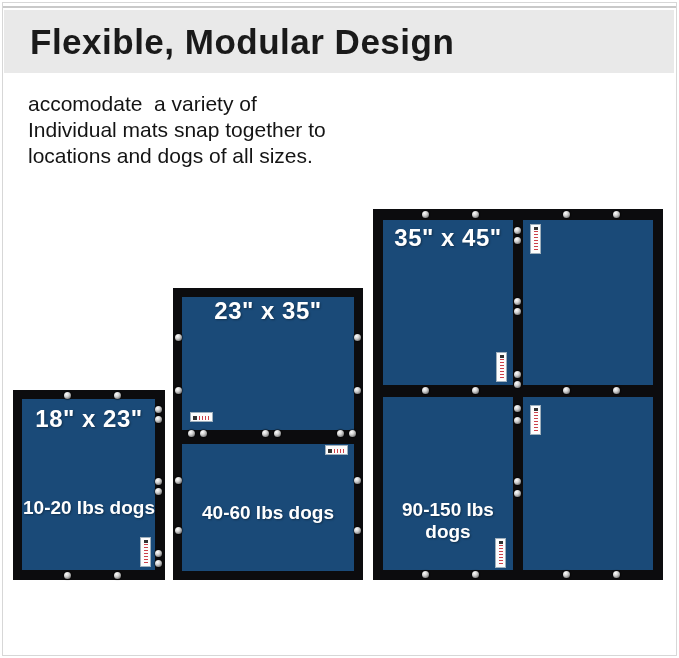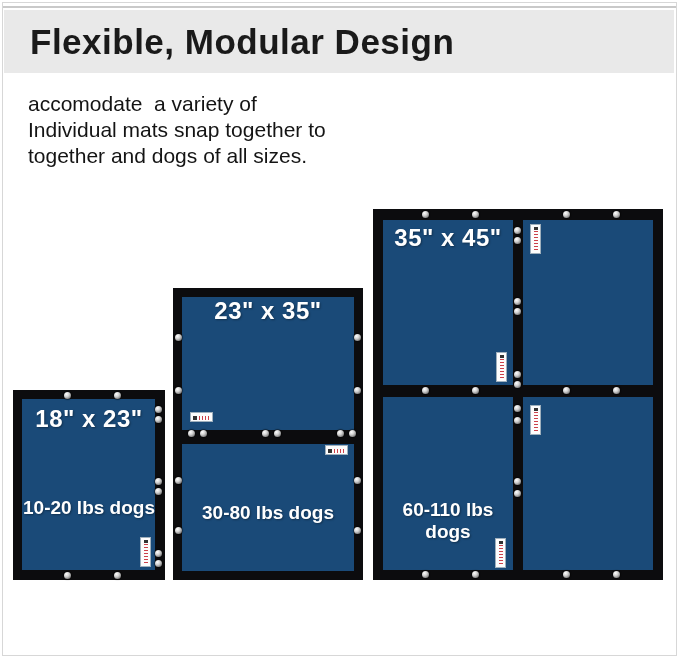--- a/index.html
+++ b/index.html
@@ -46,21 +46,21 @@
   <div class="frame"></div>
   <div class="frame-top"></div>
 
   <div class="header">
     <div class="title">Flexible, Modular Design</div>
   </div>
 
   <div class="desc">
     <div>accomodate  a variety of</div>
     <div>Individual mats snap together to</div>
-    <div>together and dogs of all sizes.</div>
+    <div>locations and dogs of all sizes.</div>
   </div>
 
   <div class="config" id="cfg-small" style="left:13px;top:390px;width:152px;height:190px;">
     <div class="cell" style="left:9px;top:9px;right:10px;bottom:10px;"></div>
     <div class="size-label" style="left:0;right:0;top:15px;">18" x 23"</div>
     <div class="weight-label" style="left:0;right:0;top:107px;">10-20 lbs dogs</div>
     <div class="tag tag-v" style="left:127px;top:147px;"></div>
   <div class="snap" style="left: 51px; top: 2px;"></div>
       <div class="snap" style="left: 101px; top: 2px;"></div>
       <div class="snap" style="left: 51px; top: 182px;"></div>
@@ -70,21 +70,21 @@
       <div class="snap" style="left: 142px; top: 88px;"></div>
       <div class="snap" style="left: 142px; top: 98px;"></div>
       <div class="snap" style="left: 142px; top: 160px;"></div>
       <div class="snap" style="left: 142px; top: 170px;"></div>
     </div>
 
   <div class="config" id="cfg-medium" style="left:173px;top:288px;width:190px;height:292px;">
     <div class="cell" style="left:9px;top:9px;right:9px;height:133px;"></div>
     <div class="cell" style="left:9px;top:156px;right:9px;bottom:9px;"></div>
     <div class="size-label" style="left:0;right:0;top:9px;">23" x 35"</div>
-    <div class="weight-label" style="left:0;right:0;top:214px;">30-80 lbs dogs</div>
+    <div class="weight-label" style="left:0;right:0;top:214px;">40-60 lbs dogs</div>
     <div class="tag tag-h" style="left:17px;top:124px;"></div>
     <div class="tag tag-h" style="left:152px;top:157px;"></div>
   <div class="snap" style="left: 2px; top: 46px;"></div>
       <div class="snap" style="left: 2px; top: 99px;"></div>
       <div class="snap" style="left: 2px; top: 189px;"></div>
       <div class="snap" style="left: 2px; top: 239px;"></div>
       <div class="snap" style="left: 181px; top: 46px;"></div>
       <div class="snap" style="left: 181px; top: 99px;"></div>
       <div class="snap" style="left: 181px; top: 189px;"></div>
       <div class="snap" style="left: 181px; top: 239px;"></div>
@@ -95,21 +95,21 @@
       <div class="snap" style="left: 164px; top: 142px;"></div>
       <div class="snap" style="left: 176px; top: 142px;"></div>
     </div>
 
   <div class="config" id="cfg-large" style="left:373px;top:209px;width:290px;height:371px;">
     <div class="cell" style="left:10px;top:11px;width:130px;height:165px;"></div>
     <div class="cell" style="left:150px;top:11px;width:130px;height:165px;"></div>
     <div class="cell" style="left:10px;top:188px;width:130px;height:173px;"></div>
     <div class="cell" style="left:150px;top:188px;width:130px;height:173px;"></div>
     <div class="size-label" style="left:10px;width:130px;top:15px;">35" x 45"</div>
-    <div class="weight-label" style="left:10px;width:130px;top:290px;">60-110 lbs dogs</div>
+    <div class="weight-label" style="left:10px;width:130px;top:290px;">90-150 lbs dogs</div>
     <div class="tag tag-v" style="left:123px;top:143px;"></div>
     <div class="tag tag-v" style="left:157px;top:15px;"></div>
     <div class="tag tag-v" style="left:122px;top:329px;"></div>
     <div class="tag tag-v" style="left:157px;top:196px;"></div>
   <div class="snap" style="left: 49px; top: 2px;"></div>
       <div class="snap" style="left: 99px; top: 2px;"></div>
       <div class="snap" style="left: 190px; top: 2px;"></div>
       <div class="snap" style="left: 240px; top: 2px;"></div>
       <div class="snap" style="left: 49px; top: 178px;"></div>
       <div class="snap" style="left: 99px; top: 178px;"></div>

